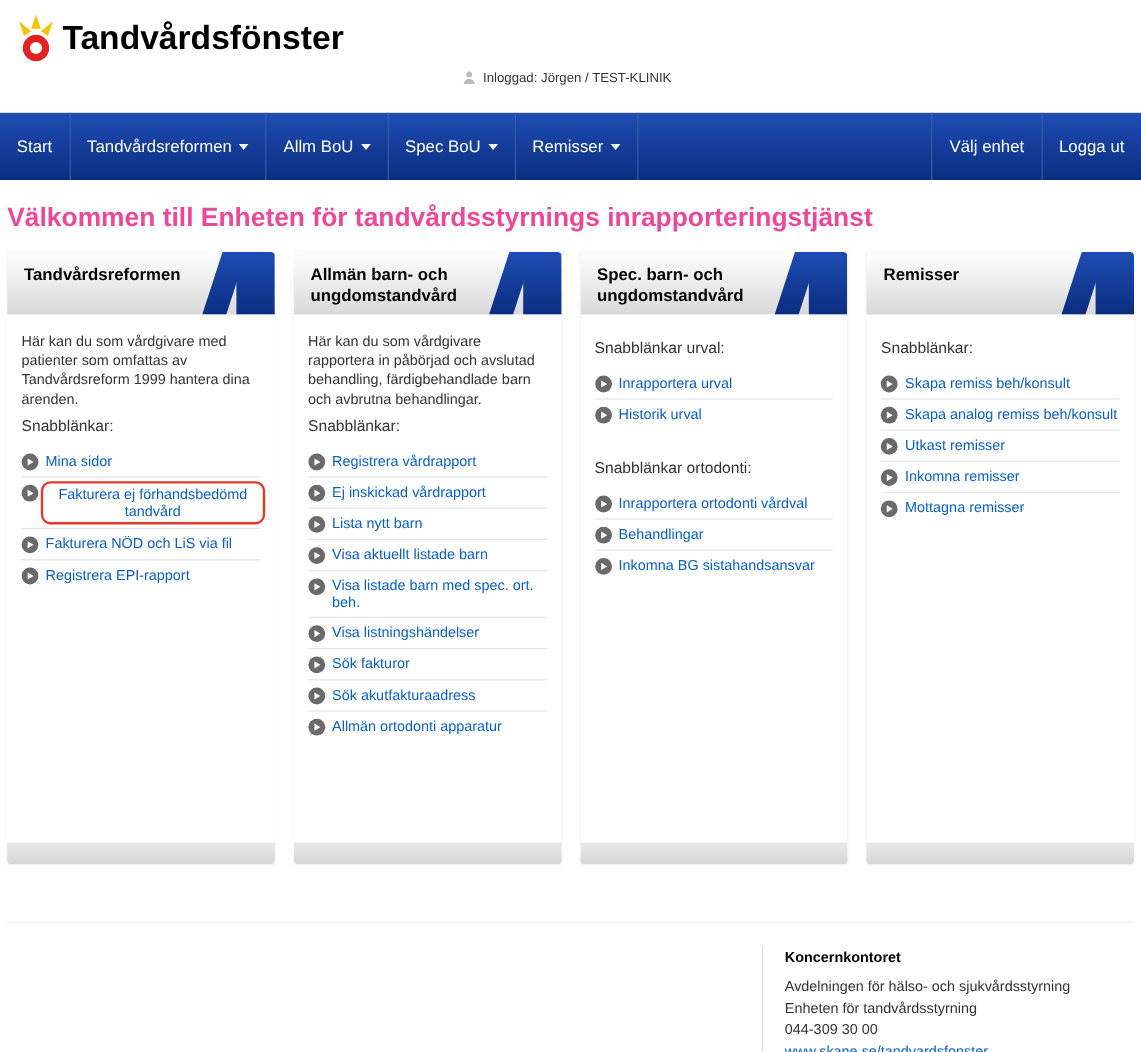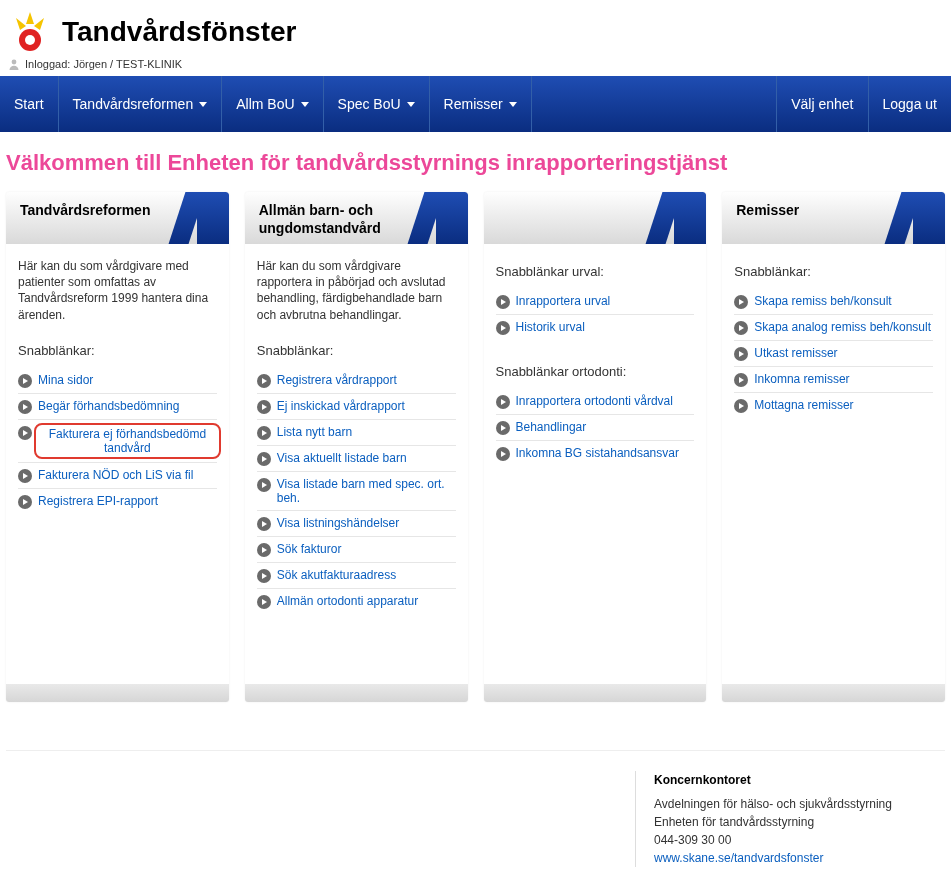--- a/index.html
+++ b/index.html
@@ -1,41 +1,41 @@
 <!DOCTYPE html>
 <html><head>
 <meta charset="utf-8">
 <style>
   * { box-sizing: border-box; margin: 0; padding: 0; }
   body { font-family: Arial, Helvetica, sans-serif; font-size: 13px; color: #333; background: #fff; width: 951px; }
   a { color: #0b5fbf; text-decoration: none; }
 
   .header { padding: 10px 8px 0 8px; }
-  .logo-row { display: flex; align-items: center; gap: 10px; }
+  .logo-row { display: flex; align-items: center; gap: 0; }
   .logo { width: 44px; height: 44px; position: relative; }
   .site-title { font-size: 28px; font-weight: bold; color: #000; }
-  .login-row { text-align: left; font-size: 11px; color: #333; padding: 4px 6px 4px 0; }
+  .login-row { text-align: center; font-size: 11px; color: #333; padding: 4px 6px 21px 0; }
   .login-row .user-icon { display: inline-block; vertical-align: middle; margin-right: 2px; }
 
   .navbar { background: linear-gradient(#1f4db3, #0a2d80); display: flex; align-items: stretch; height: 56px; color: #fff; }
   .navbar .spacer { flex: 1; }
   .nav-item { display: flex; align-items: center; padding: 0 14px; border-right: 1px solid #335fa8; cursor: pointer; font-size: 14px; }
   .nav-item.right { border-right: none; border-left: 1px solid #335fa8; }
   .caret { width: 0; height: 0; border-left: 4px solid transparent; border-right: 4px solid transparent; border-top: 5px solid #fff; margin-left: 6px; }
 
   .page-title { font-size: 22px; font-weight: bold; color: #ec4899; padding: 18px 6px 16px 6px; }
 
   .cards { display: flex; gap: 16px; padding: 0 6px 18px 6px; align-items: stretch; }
   .card { flex: 1; background: linear-gradient(#f3f3f3,#ffffff 40px,#ffffff); border-radius: 3px; display: flex; flex-direction: column; min-height: 510px; box-shadow: 0 0 2px rgba(0,0,0,0.08); }
   .card-header { position: relative; height: 52px; background: linear-gradient(#fefefe,#d9d9d9); border-radius: 3px 3px 0 0; overflow: hidden; }
   .card-header .stripe { position: absolute; right: 0; top: 0; bottom: 0; width: 32px; background: linear-gradient(#1f4db3,#0a2d80); border-top-right-radius: 3px; }
   .card-header .stripe::before { content: ""; position: absolute; left: -20px; top: 0; bottom: 0; width: 20px; background: linear-gradient(#1f4db3,#0a2d80); transform: skewX(-18deg); }
   .card-header h3 { font-size: 14px; font-weight: bold; color: #000; padding: 10px 36px 0 14px; line-height: 1.25; }
   .card-body { padding: 14px 12px 10px 12px; flex: 1; display:flex; flex-direction:column; }
-  .card-desc { font-size: 12px; color: #333; margin-bottom: 14px; line-height: 1.35; }
+  .card-desc { font-size: 12px; color: #333; line-height: 1.35; }
   .section-title { font-size: 13px; color: #333; margin: 6px 0 10px 0; }
   ul.links { list-style: none; }
   ul.links li { display: flex; align-items: flex-start; gap: 6px; padding: 5px 0; border-bottom: 1px solid #e6e6e6; font-size: 12px; }
   ul.links li:last-child { border-bottom: none; }
   .play-icon { flex: 0 0 auto; display:inline-flex; width:14px; height:14px; border-radius:50%; background:#6a6a6a; align-items:center; justify-content:center; margin-top:1px; }
   .play-icon::after { content:""; width:0; height:0; border-top:3px solid transparent; border-bottom:3px solid transparent; border-left:5px solid #fff; margin-left:1px; }
   .highlight { border: 2px solid #e03a2f; border-radius: 8px; padding: 2px 4px; display:inline-block; margin:-2px -4px;text-align:center; }
   .card-footer { height: 18px; background: linear-gradient(#e9e9e9,#d6d6d6); border-radius: 0 0 3px 3px; }
 
   .footer-area { margin: 30px 6px 0 6px; border-top: 1px solid #eee; display:flex; padding: 20px 10px 20px 10px; }
@@ -113,24 +113,20 @@
       <div class="card-body">
         <div class="card-desc">Här kan du som vårdgivare med patienter som omfattas av Tandvårdsreform 1999 hantera dina ärenden.</div>
         <div class="section-title">Snabblänkar:</div>
         <ul class="links">
           <li>
             <span class="play-icon"></span>
             <a href="#">Mina sidor</a>
           </li>
           <li>
             <span class="play-icon"></span>
-            <a href="#">Begär förhandsbedömning</a>
-          </li>
-          <li>
-            <span class="play-icon"></span>
             <span class="highlight"><a href="#">Fakturera ej förhandsbedömd tandvård</a></span>
           </li>
           <li>
             <span class="play-icon"></span>
             <a href="#">Fakturera NÖD och LiS via fil</a>
           </li>
           <li>
             <span class="play-icon"></span>
             <a href="#">Registrera EPI-rapport</a>
           </li>
@@ -183,20 +179,21 @@
             <span class="play-icon"></span>
             <a href="#">Allmän ortodonti apparatur</a>
           </li>
         </ul>
       </div>
       <div class="card-footer"></div>
     </div>
     <div class="card">
       <div class="card-header">
         <div class="stripe"></div>
+        <h3>Spec. barn- och ungdomstandvård</h3>
       </div>
       <div class="card-body">
         <div class="section-title">Snabblänkar urval:</div>
         <ul class="links">
           <li>
             <span class="play-icon"></span>
             <a href="#">Inrapportera urval</a>
           </li>
           <li>
             <span class="play-icon"></span>

